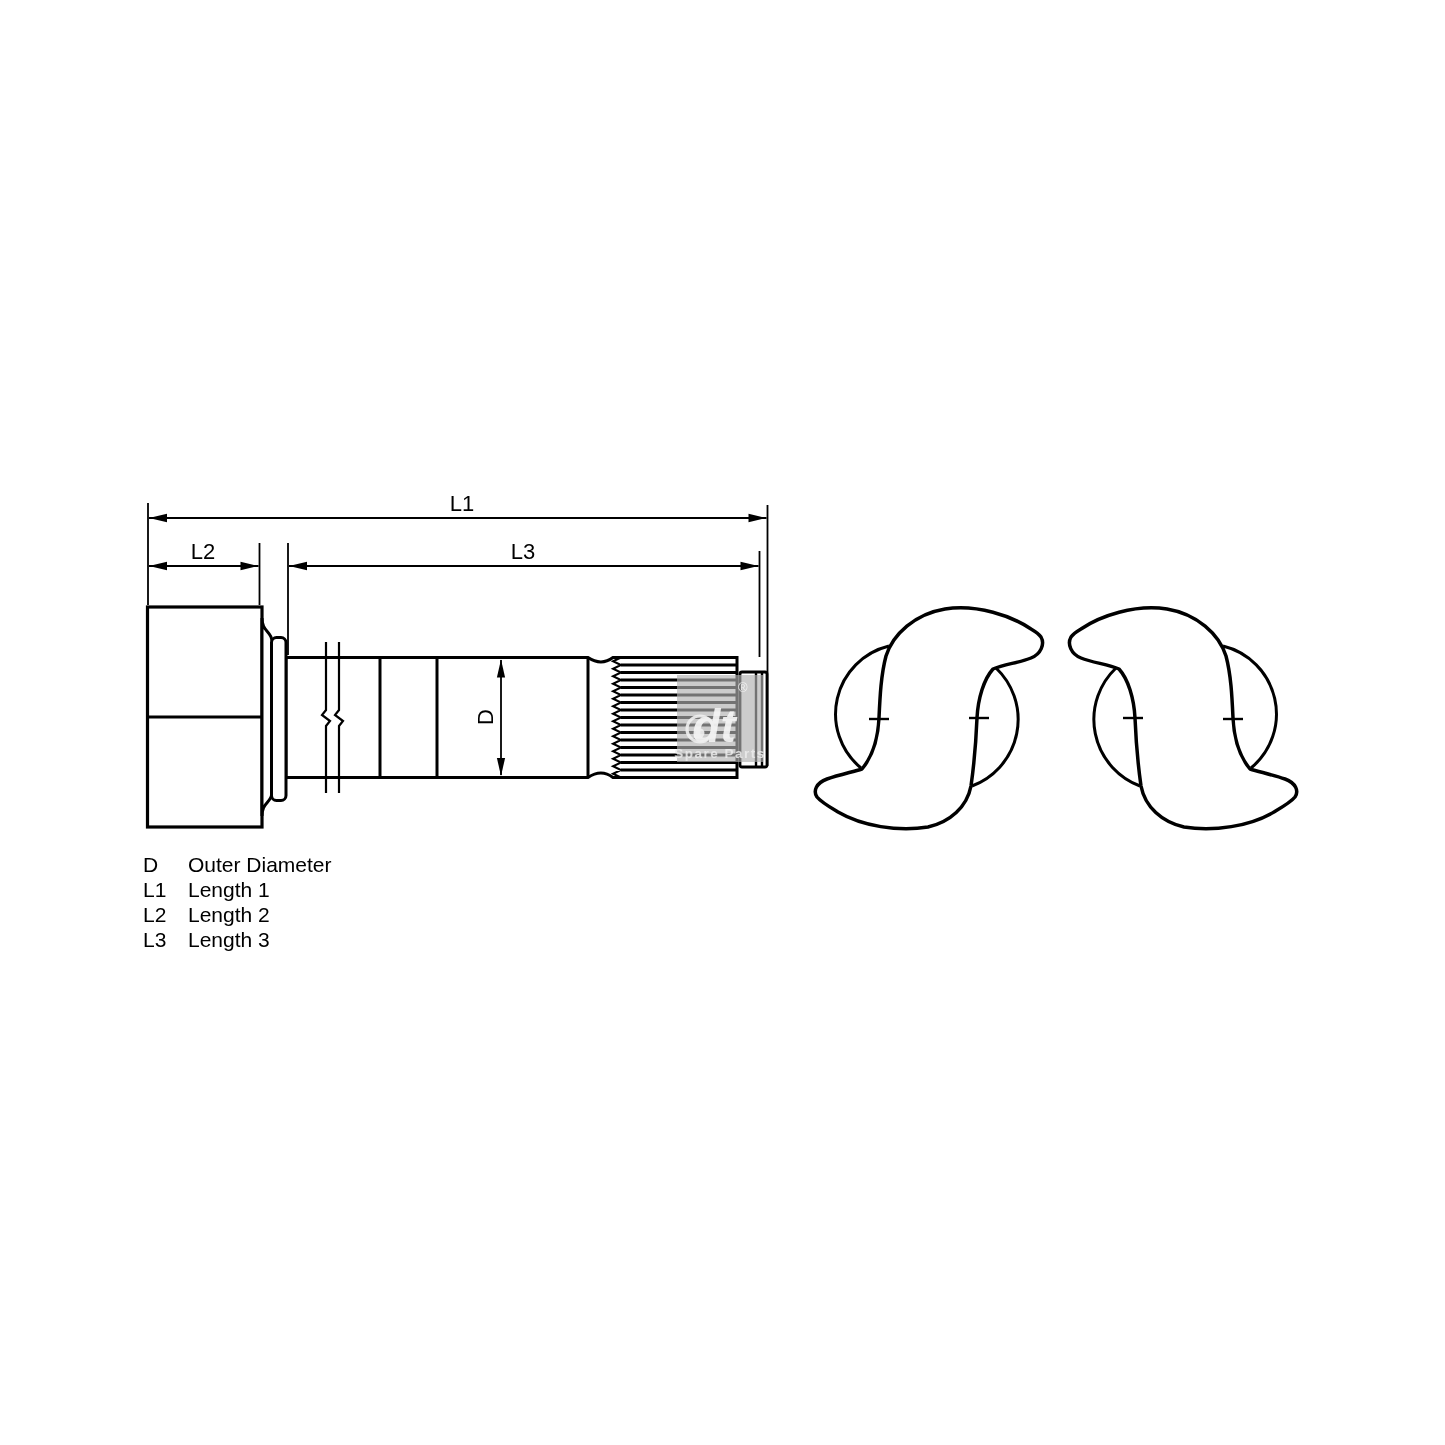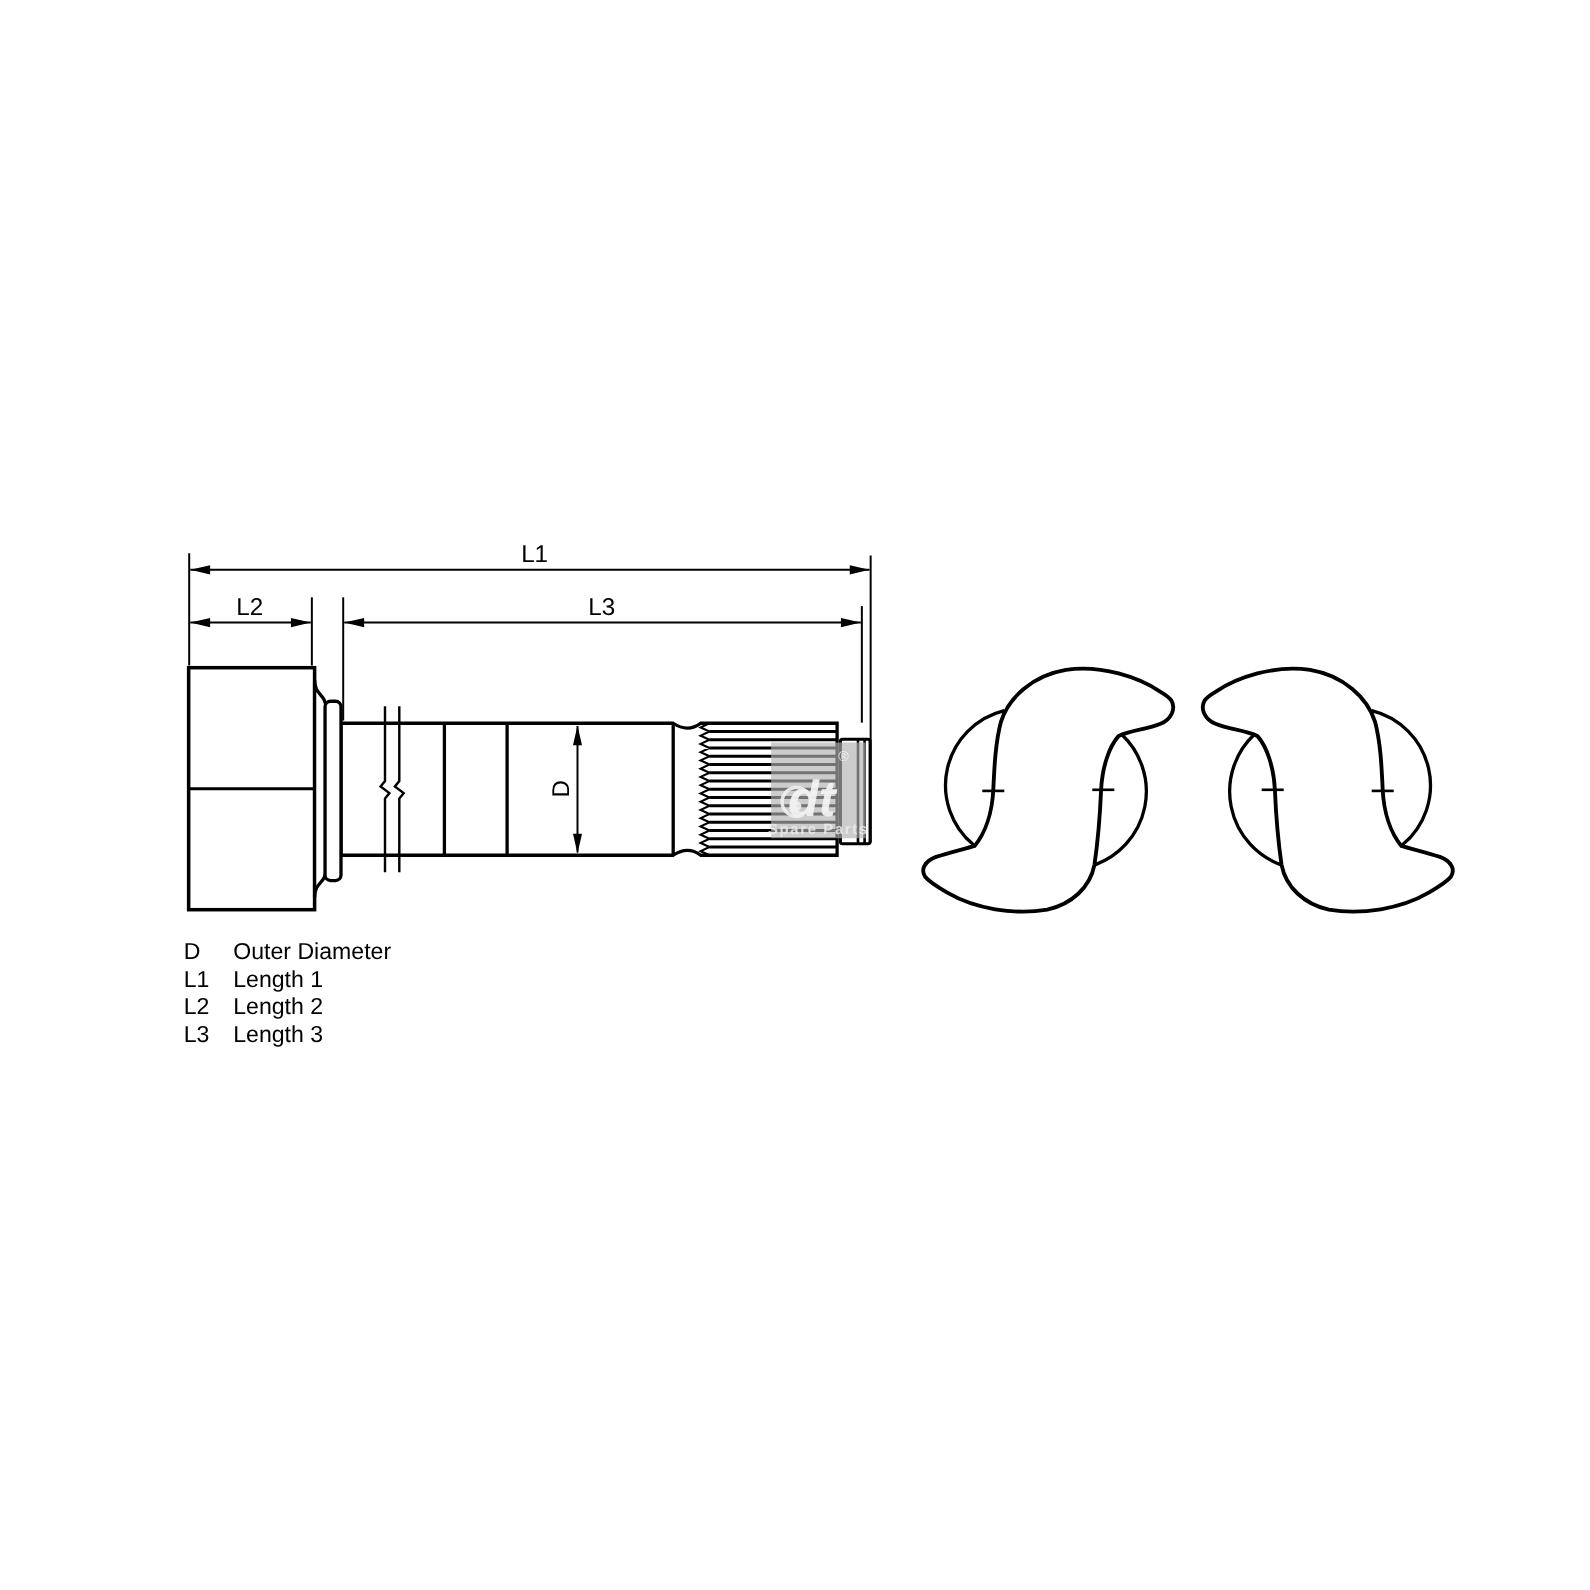--- a/index.html
+++ b/index.html
@@ -1,21 +1,20 @@
 <!DOCTYPE html>
 <html><head>
 <meta charset="utf-8">
 <style>
   html, body { margin: 0; padding: 0; background: #ffffff; }
   .canvas {
     position: relative;
     width: 1214px; height: 1445px;
     background: #ffffff;
     font-family: "Liberation Sans", sans-serif;
-    padding-left: 24px;
   }
   svg text {
     font-family: "Liberation Sans", sans-serif;
     fill: #000000;
   }
   .dim-label { font-size: 22px; }
   .legend-text { font-size: 21px; }
   .wm-logo { font-size: 46px; font-weight: bold; font-style: italic; fill: #f5f5f5; }
   .wm-reg { font-size: 13px; fill: #f5f5f5; }
   .wm-sub { font-size: 13.5px; font-weight: bold; fill: #ececec; letter-spacing: 1.5px; }

